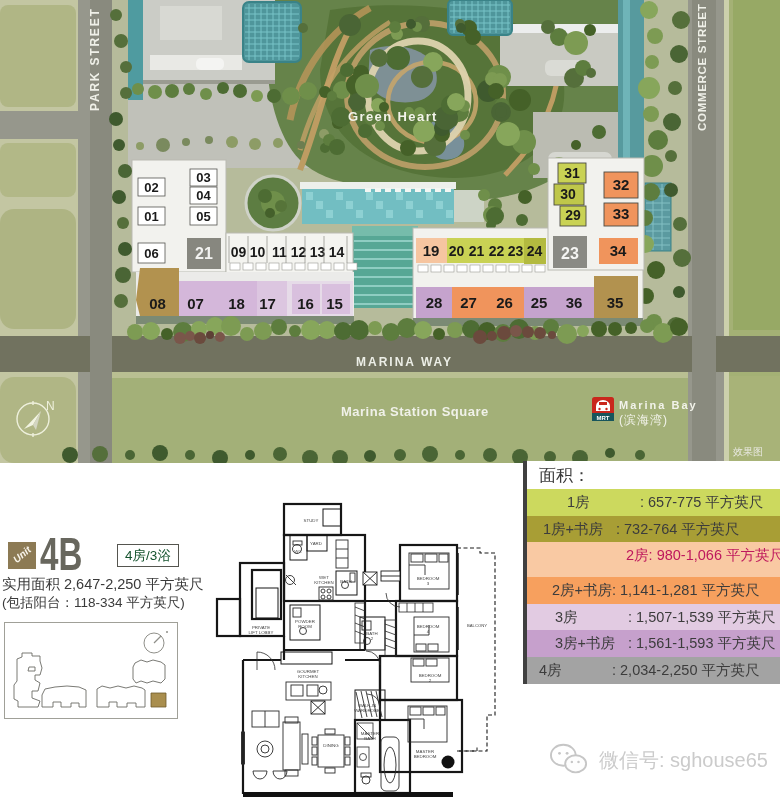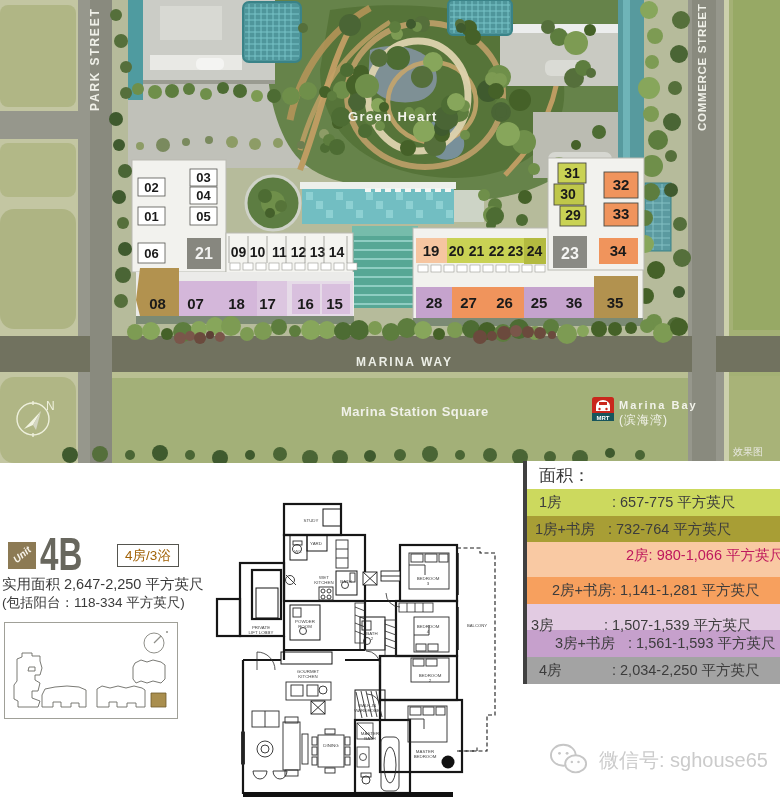--- a/index.html
+++ b/index.html
@@ -476,21 +476,21 @@
       <polygon points="41,411 33,425 36,430 " fill="#d4d6c2"></polygon>
       <text x="46" y="410" font-size="12" fill="#eef0dc" font-family="Liberation Sans, sans-serif">N</text>
     </svg>
 
 <div class="abs" style="left:8px;top:542px;width:28px;height:27px;background:#8c7a54;overflow:hidden;">
       <div style="transform:rotate(-40deg);color:#f7f3ea;font-size:10px;font-style:italic;font-weight:bold;margin-top:7px;text-align:center;">Unit</div>
     </div>
 
 <div class="abs" style="left:40px;top:527px;font-size:46px;font-weight:bold;color:#68675e;transform:scaleX(0.72);transform-origin:0 0;">4B</div>
 
-<div class="abs" style="left:117px;top:544px;width:60px;height:21px;border:1.5px solid #55554f;font-size:13.5px;color:#a16207;text-align:center;line-height:21px;">4房/3浴</div>
+<div class="abs" style="left:117px;top:544px;width:60px;height:21px;border:1.5px solid #55554f;font-size:13.5px;color:#14532d;text-align:center;line-height:21px;">4房/3浴</div>
 
 <div class="abs" style="left:2px;top:575px;font-size:14.5px;color:#3a3a3a;">实用面积 2,647-2,250 平方英尺</div>
 
 <div class="abs" style="left:2px;top:594px;font-size:13.5px;color:#3a3a3a;">(包括阳台：118-334 平方英尺)</div>
 
 <div class="abs" style="left:4px;top:622px;width:172px;height:95px;background:#fff;border:1px solid #a0a098;"><svg width="172" height="95" viewBox="0 0 172 95">
         <g stroke="#6b6b65" fill="#ffffff" stroke-width="0.9" stroke-linejoin="round">
           <path d="M12,36 L17,34 L17,30 L27,30 L27,33 L35,33 L35,38 L37,45 L35,52 L30,52 L30,57 L35,60 L33,68 L27,68 L27,75 L35,78 L33,84 L13,84 L13,78 L9,76 L9,62 L12,58 Z"></path>
           <path d="M23,48 L30,48 L30,44 L24,44 Z" fill="#ffffff"></path>
           <path d="M37,72 L40,66 L50,64 L62,63 L74,64 L81,67 L81,84 L74,84 L74,80 L66,80 L66,84 L56,84 L56,79 L48,79 L48,84 L37,84 Z"></path>
@@ -653,25 +653,25 @@
       <text x="152" y="217" font-size="4.4" fill="#444" text-anchor="middle" font-family="Liberation Sans, sans-serif">WARDROBE</text>
       <text x="155" y="240" font-size="4.4" fill="#444" text-anchor="middle" font-family="Liberation Sans, sans-serif">MASTER</text>
       <text x="155" y="245" font-size="4.4" fill="#444" text-anchor="middle" font-family="Liberation Sans, sans-serif">BATH</text>
       <text x="157" y="140" font-size="4.4" fill="#444" text-anchor="middle" font-family="Liberation Sans, sans-serif">BATH</text>
       <text x="157" y="145" font-size="4.4" fill="#444" text-anchor="middle" font-family="Liberation Sans, sans-serif">2</text>
       <text x="262" y="132" font-size="4.2" fill="#444" text-anchor="middle" font-family="Liberation Sans, sans-serif">BALCONY</text>
       <text x="116" y="252" font-size="4.4" fill="#444" text-anchor="middle" font-family="Liberation Sans, sans-serif">DINING</text>
     </svg>
 <div style="position:absolute;left:523px;top:461px;width:257px;border-left:4px solid #404040;">
       <div style="background:#fff;height:28px;line-height:30px;padding-left:12px;font-size:17px;color:#3a3a3a;">面积：</div>
-      <div style="background:#ccd95e;height:26.6px;line-height:27px;font-size:14.5px;color:#3c3c3c;white-space:nowrap;"><span style="display:inline-block;width:73px;padding-left:12px;">1房</span><span>: 657-775 平方英尺</span></div>
-      <div style="background:#a89e35;height:26.6px;line-height:27px;font-size:14.5px;color:#3c3c3c;white-space:nowrap;"><span style="display:inline-block;width:73px;padding-left:8px;">1房+书房</span><span>: 732-764 平方英尺</span></div>
+      <div style="background:#ccd95e;height:26.6px;line-height:27px;font-size:14.5px;color:#3c3c3c;white-space:nowrap;"><span style="display:inline-block;width:73px;padding-left:12px;margin-left:28px;">1房</span><span>: 657-775 平方英尺</span></div>
+      <div style="background:#a89e35;height:26.6px;line-height:27px;font-size:14.5px;color:#3c3c3c;white-space:nowrap;"><span style="display:inline-block;width:73px;padding-left:16px;">1房+书房</span><span>: 732-764 平方英尺</span></div>
       <div style="background:#f9c9a3;height:35px;line-height:27px;font-size:14.5px;color:#be185d;white-space:nowrap;text-align:right;"><span style="display:inline-block;width:73px;padding-left:12px;">2房</span><span>: 980-1,066 平方英尺</span></div>
       <div style="background:#f7a05e;height:26.6px;line-height:27px;font-size:14.5px;color:#3c3c3c;white-space:nowrap;"><span style="display:inline-block;width:73px;padding-left:12px;text-align:right;">2房+书房</span><span>: 1,141-1,281 平方英尺</span></div>
-      <div style="background:#e2cbe2;height:26.6px;line-height:27px;font-size:14.5px;color:#3c3c3c;white-space:nowrap;"><span style="display:inline-block;width:73px;padding-left:4px;margin-top:8px;">3房</span><span>: 1,507-1,539 平方英尺</span></div>
+      <div style="background:#e2cbe2;height:26.6px;line-height:27px;font-size:14.5px;color:#3c3c3c;white-space:nowrap;"><span style="display:inline-block;width:73px;padding-left:28px;">3房</span><span>: 1,507-1,539 平方英尺</span></div>
       <div style="background:#c6a0cc;height:26.6px;line-height:27px;font-size:14.5px;color:#3c3c3c;white-space:nowrap;"><span style="display:inline-block;width:73px;padding-left:28px;">3房+书房</span><span>: 1,561-1,593 平方英尺</span></div>
       <div style="background:#a3a3a3;height:26.6px;line-height:27px;font-size:14.5px;color:#3c3c3c;white-space:nowrap;"><span style="display:inline-block;width:73px;padding-left:12px;">4房</span><span>: 2,034-2,250 平方英尺</span></div>
     </div>
 
 <div class="abs" style="left:547px;top:741px;width:235px;display:flex;align-items:center;white-space:nowrap;">
       <svg width="44" height="38" viewBox="0 0 46 40">
         <g stroke="#c6c6c6" stroke-width="2" fill="none">
           <ellipse cx="17" cy="15" rx="13" ry="11"></ellipse>
           <ellipse cx="30" cy="24" rx="11" ry="9" fill="#fdfdfd"></ellipse>
         </g>

